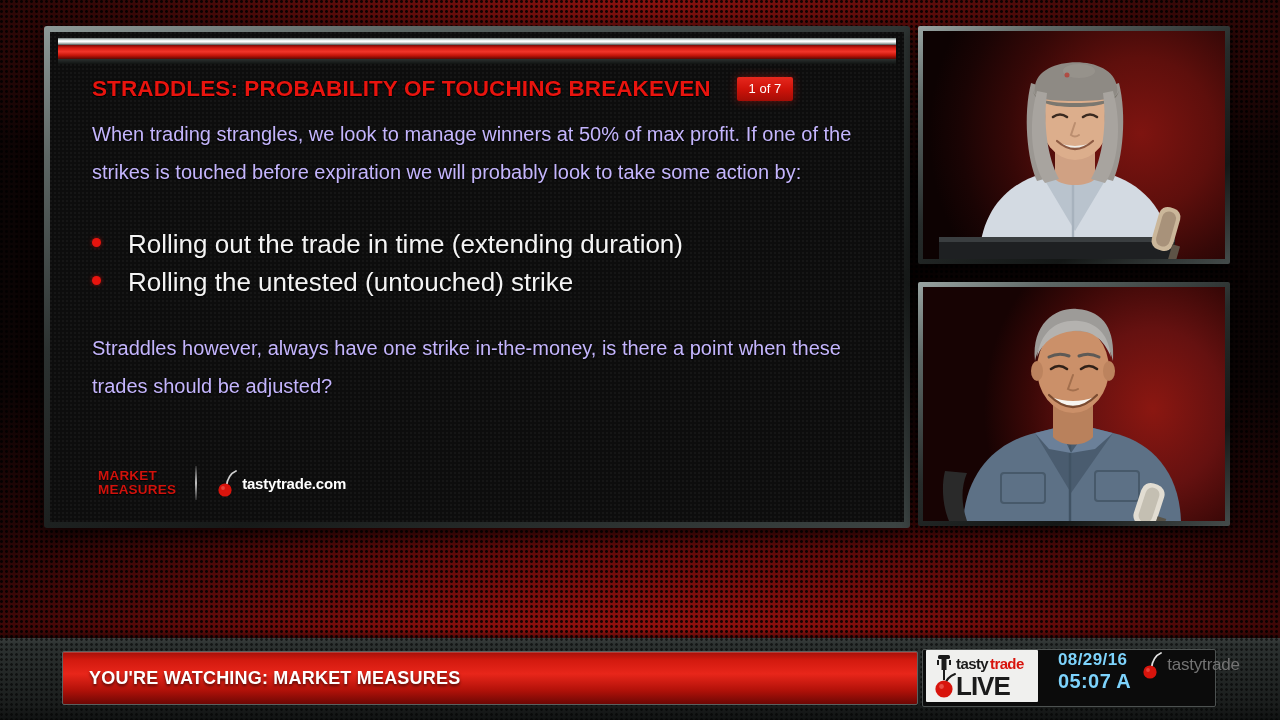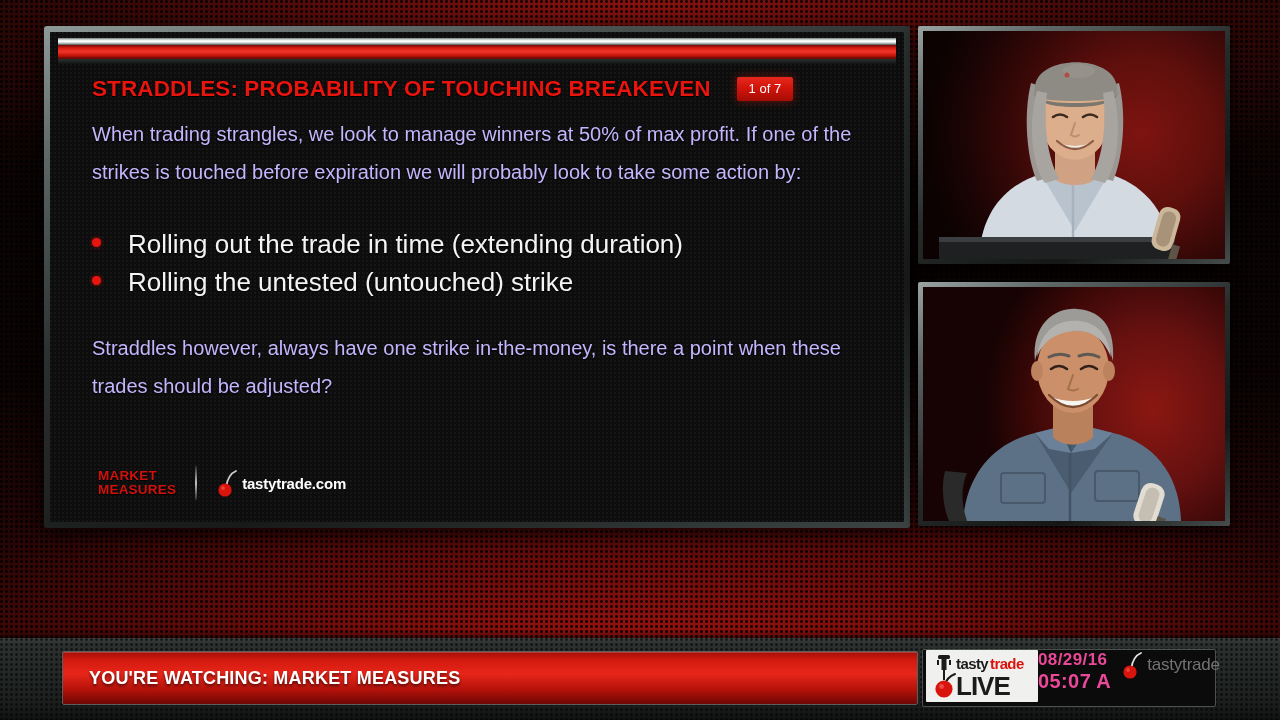--- a/index.html
+++ b/index.html
@@ -225,22 +225,22 @@
   }
   .live-logo {
     width: 112px; height: 52px;
     margin-left: 3px;
     background: #f0f0ee;
     display: flex; align-items: center; justify-content: center;
     flex: 0 0 auto;
     border-radius: 1px;
   }
   .datetime {
-    margin-left: 0;
-    color: #ec4899;
+    margin-left: 20px;
+    color: #7dd3fc;
     font-size: 17px;
     font-weight: bold;
     line-height: 20px;
     letter-spacing: 0.4px;
     flex: 0 0 auto;
   }
   .datetime .t { font-size: 20px; line-height: 23px; }
   .tt-corner {
     display: flex; align-items: center;
     margin-left: 10px;

